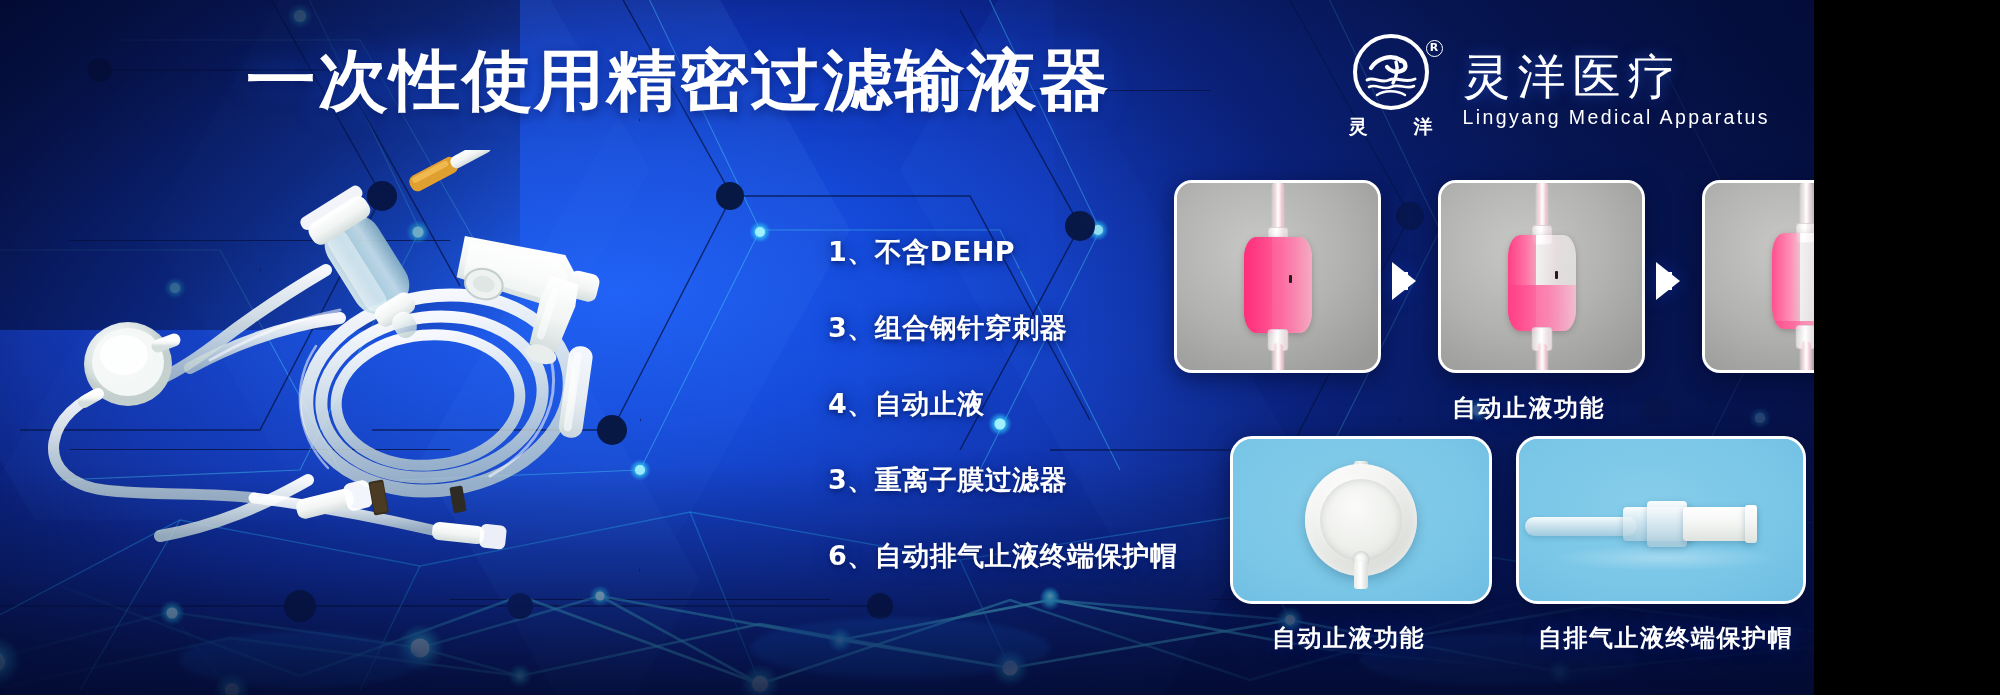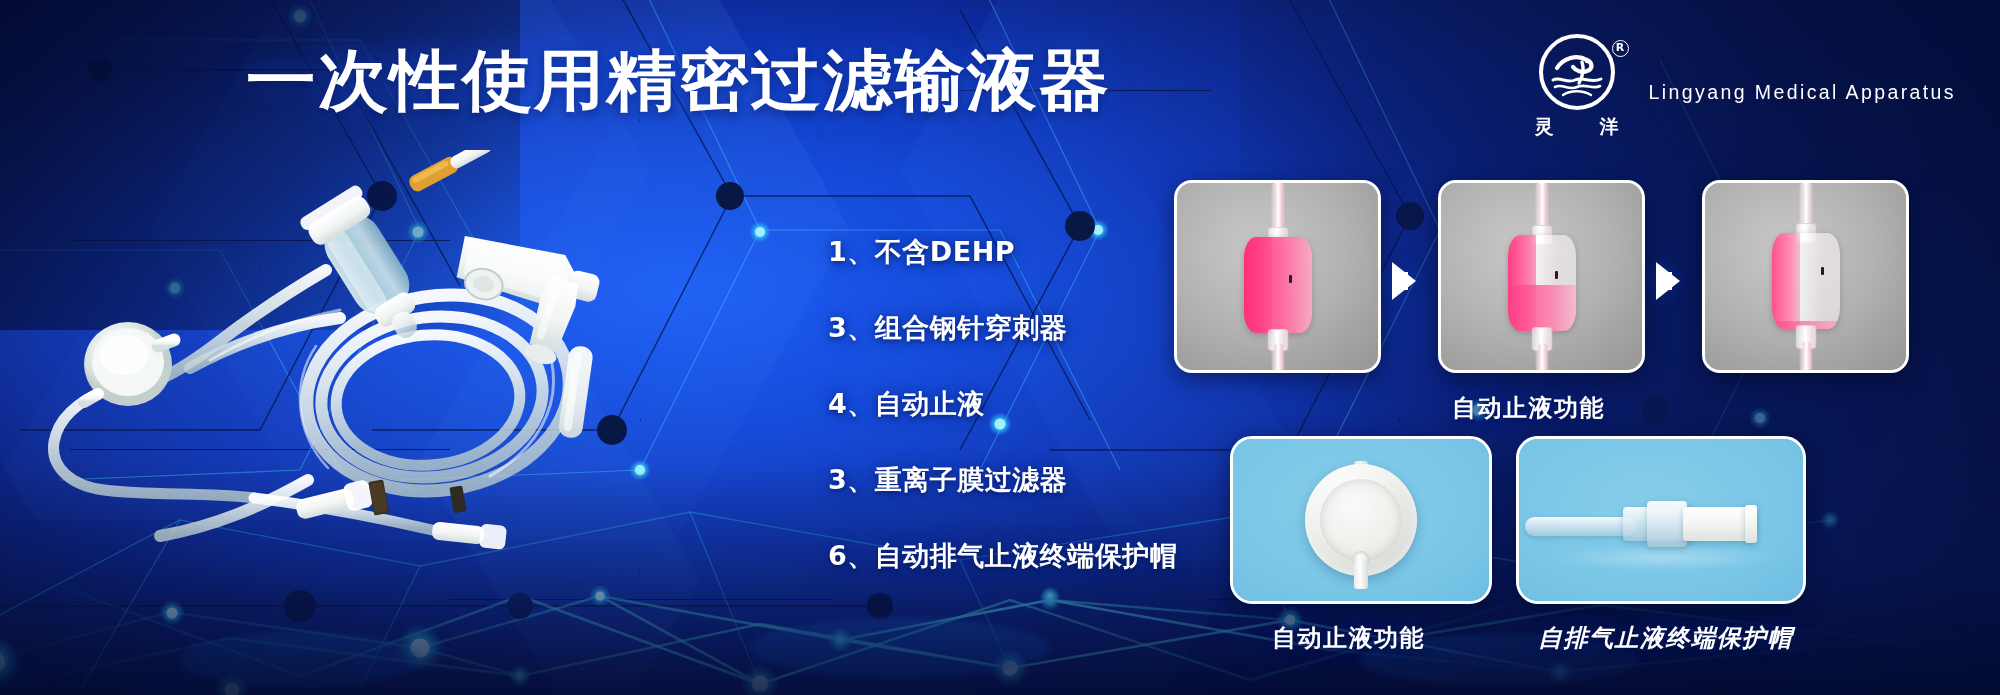--- a/index.html
+++ b/index.html
@@ -2,21 +2,21 @@
 <html><head>
 <meta charset="utf-8">
 <title>Lingyang Medical Banner</title>
 <style>
   * { margin:0; padding:0; box-sizing:border-box; }
   html,body { background:#000; }
   body { font-family:"DejaVu Sans","Liberation Sans",sans-serif; }
 
   #banner {
     position:relative;
-    width:2000px;
+    width:1814px;
     height:695px;
     overflow:hidden;
     background:#0a1c6b;
   }
 
   
   .bg-base{
     position:absolute; inset:0;
     background:
       radial-gradient(ellipse 55% 70% at 34% 42%, #1b5cf5 0%, #1348d8 28%, #0f33b0 52%, #0a2080 74%, #061450 100%);
@@ -407,20 +407,21 @@
           <path d="M20 57 C27 52, 40 52, 48 57" fill="none" stroke="#fff" stroke-width="2.4" stroke-linecap="round"></path>
         </svg>
       </div>
       <div class="logo-reg">R</div>
       <div class="logo-cn-small">
         <span>灵</span>
         <span>洋</span>
       </div>
     </div>
     <div class="logo-text">
+      <div class="logo-cn">灵洋医疗</div>
       <div class="logo-en">Lingyang Medical Apparatus</div>
     </div>
   </div>
 
   <div id="features">
     <div class="feat">1、不含DEHP</div>
     <div class="feat">3、组合钢针穿刺器</div>
     <div class="feat">4、自动止液</div>
     <div class="feat">3、重离子膜过滤器</div>
     <div class="feat">6、自动排气止液终端保护帽</div>
@@ -488,21 +489,21 @@
     <div class="ph-bg ph-sky"></div>
     <div class="lc-tube" style="left:6px;top:78px;width:112px;"></div>
     <div class="lc-hub" style="left:104px;top:68px;width:72px;height:34px;"></div>
     <div class="lc-hub" style="left:128px;top:62px;width:40px;height:46px;"></div>
     <div class="lc-cap" style="left:164px;top:68px;width:72px;height:34px;border-radius:4px 8px 8px 4px;"></div>
     <div class="lc-cap" style="left:226px;top:66px;width:12px;height:38px;border-radius:3px;"></div>
     <div style="position:absolute;left:30px;top:106px;width:230px;height:26px;border-radius:50%;background:radial-gradient(ellipse at 50% 50%, rgba(255,255,255,.30), rgba(255,255,255,0) 70%);"></div>
   </div>
 
   <div class="caption" style="left:1272px;top:622px;">自动止液功能</div>
-  <div class="caption" style="left:1538px;top:622px;font-style:italic;">自排气止液终端保护帽</div>
+  <div class="caption" style="left:1538px;top:622px;">自排气止液终端保护帽</div>
 
   <div id="product">
     <svg width="660" height="400" viewBox="0 0 660 400" aria-hidden="true">
       <defs>
         <linearGradient id="pvcg" x1="0" y1="0" x2="0" y2="1">
           <stop offset="0%" stop-color="#ffffff" stop-opacity=".96"></stop>
           <stop offset="40%" stop-color="#e6efee" stop-opacity=".9"></stop>
           <stop offset="100%" stop-color="#b9cccb" stop-opacity=".78"></stop>
         </linearGradient>
         <linearGradient id="dripg" x1="0" y1="0" x2="1" y2="0">

